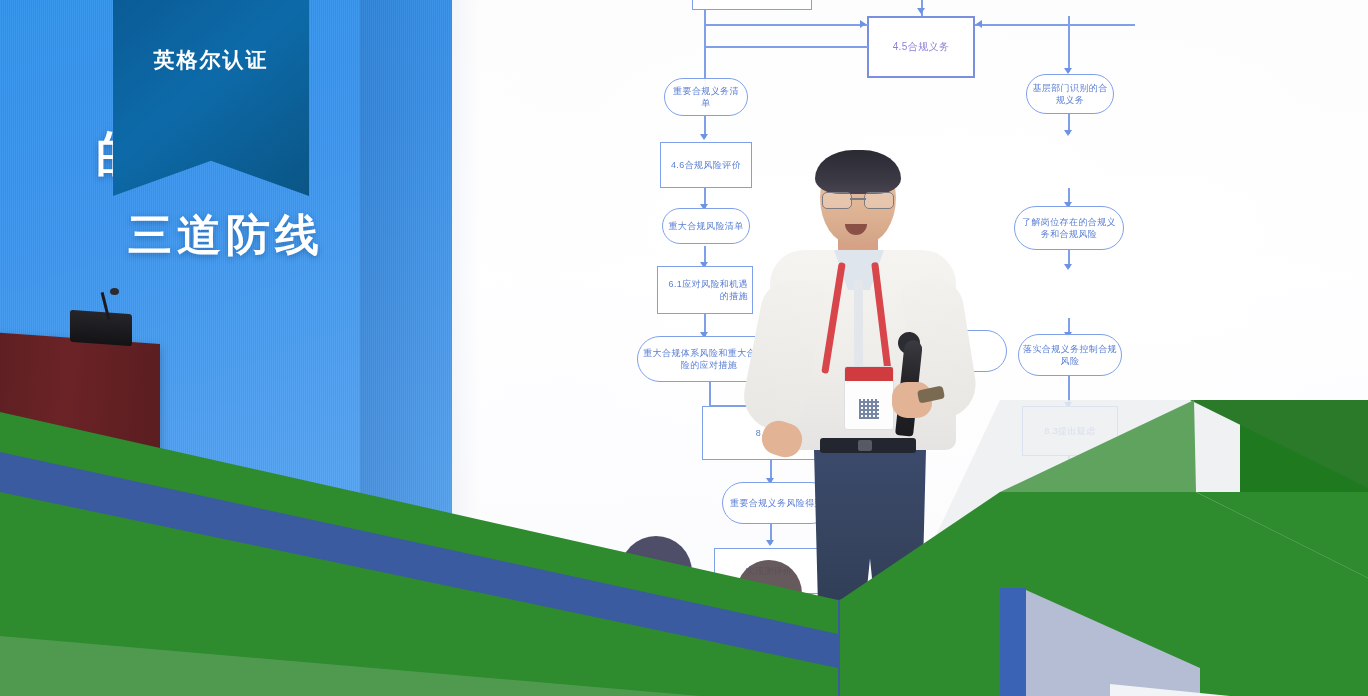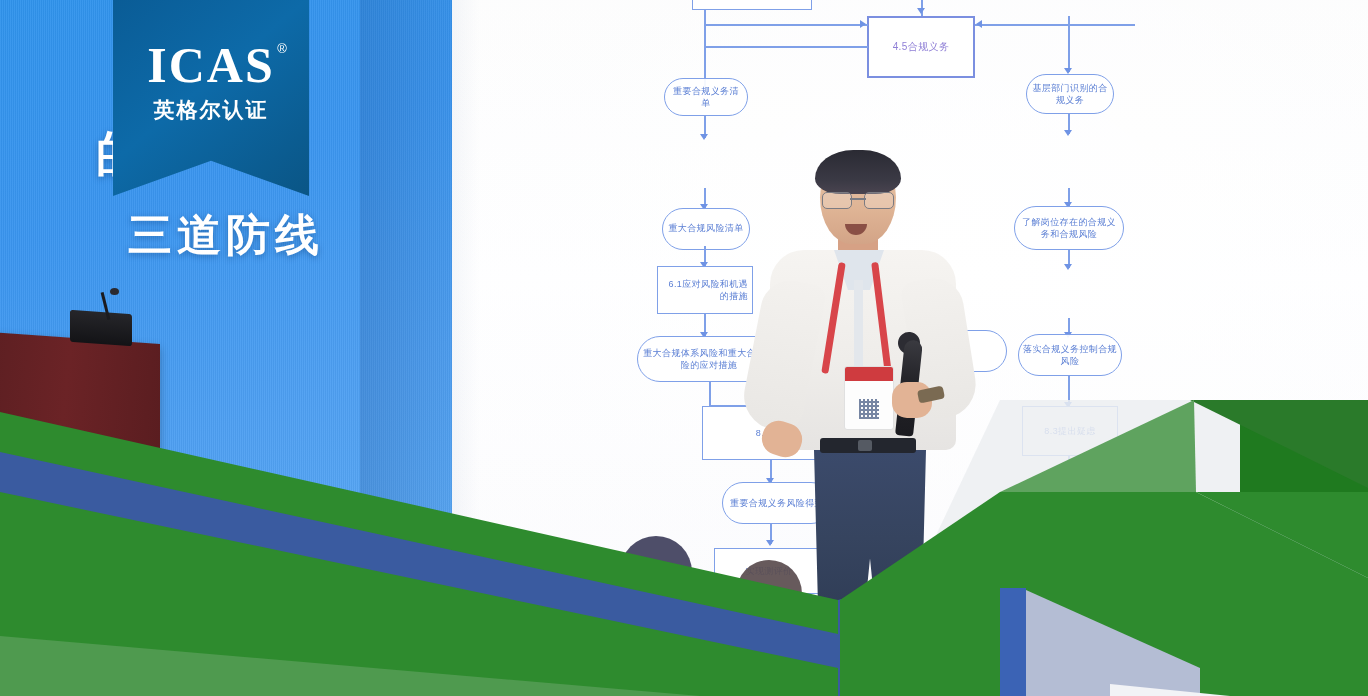--- a/index.html
+++ b/index.html
@@ -229,24 +229,25 @@
     <div class="line h" style="left:523px;top:24px;width:160px;"></div>
     <div class="arrow left" style="left:524px;top:20px;"></div>
     <div class="line v" style="left:252px;top:10px;height:82px;"></div>
     <div class="line v" style="left:469px;top:-10px;height:26px;"></div>
     <div class="arrow" style="left:465px;top:8px;"></div>
 
     <div class="node rounded" style="left:212px;top:78px;width:84px;height:38px;">重要合规义务清单</div>
     <div class="line v" style="left:252px;top:116px;height:22px;"></div>
     <div class="arrow" style="left:248px;top:134px;"></div>
 
+    <div class="node" style="left:208px;top:142px;width:92px;height:46px;">4.6合规风险评价</div>
     <div class="line v" style="left:252px;top:188px;height:20px;"></div>
     <div class="arrow" style="left:248px;top:204px;"></div>
 
-    <div class="node rounded" style="left:210px;top:208px;width:88px;height:42px;font-family:Liberation Mono, monospace;">重大合规风险清单</div>
+    <div class="node rounded" style="left:210px;top:208px;width:88px;height:36px;">重大合规风险清单</div>
     <div class="line v" style="left:252px;top:246px;height:20px;"></div>
     <div class="arrow" style="left:248px;top:262px;"></div>
 
     <div class="node" style="left:205px;top:266px;width:96px;height:48px;text-align:right;">6.1应对风险和机遇的措施</div>
     <div class="line v" style="left:252px;top:314px;height:22px;"></div>
     <div class="arrow" style="left:248px;top:332px;"></div>
 
     <div class="node rounded" style="left:185px;top:336px;width:144px;height:46px;">重大合规体系风险和重大合规风险的应对措施</div>
     <div class="line v" style="left:257px;top:382px;height:24px;"></div>
     <div class="line h" style="left:257px;top:405px;width:60px;"></div>
@@ -354,20 +355,16 @@
 
     <rect x="1000" y="588" width="26" height="108" fill="#3b63b5"></rect>
     <polygon points="1026,590 1200,668 1200,696 1026,696" fill="#b4bdd4"></polygon>
     <polygon points="1110,684 1230,696 1110,696" fill="#f2f3f6"></polygon>
   </svg>
 
   <div class="wall-title">的</div>
   <div class="wall-subtitle">三道防线</div>
 
   <div class="banner">
-    <div class="brand">
-      <span>ICAS</span>
-      <span class="reg">®</span>
-    </div>
     <div class="brand-cn">英格尔认证</div>
   </div>
 
 </div>
 
 </body></html>

